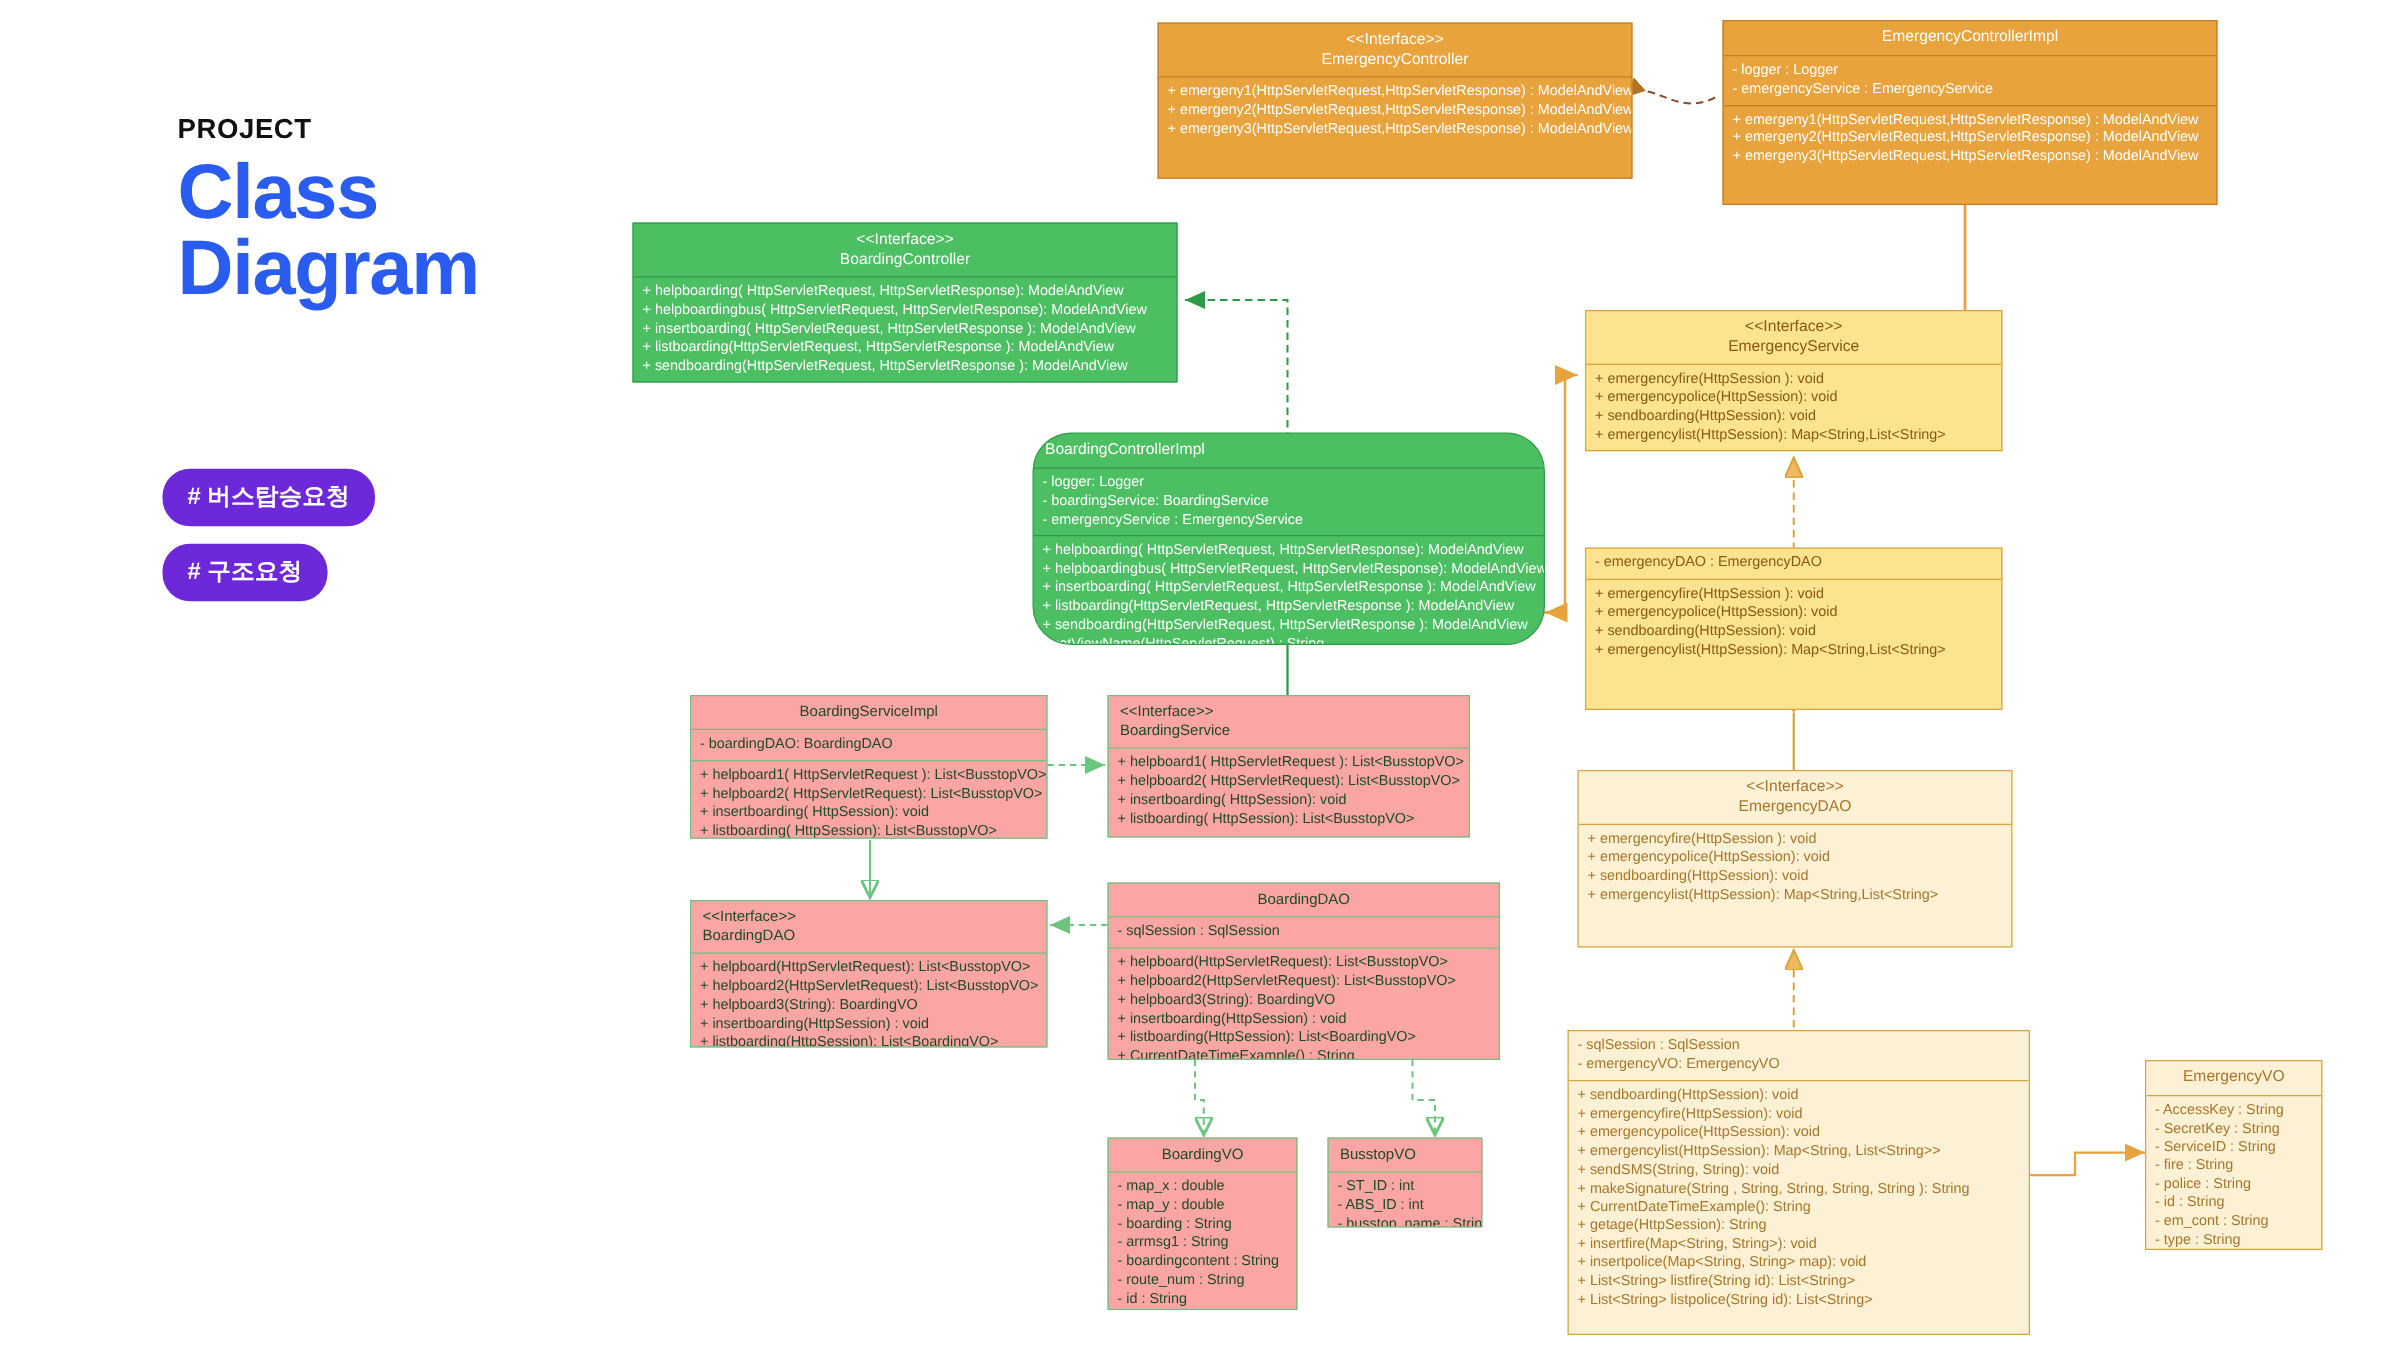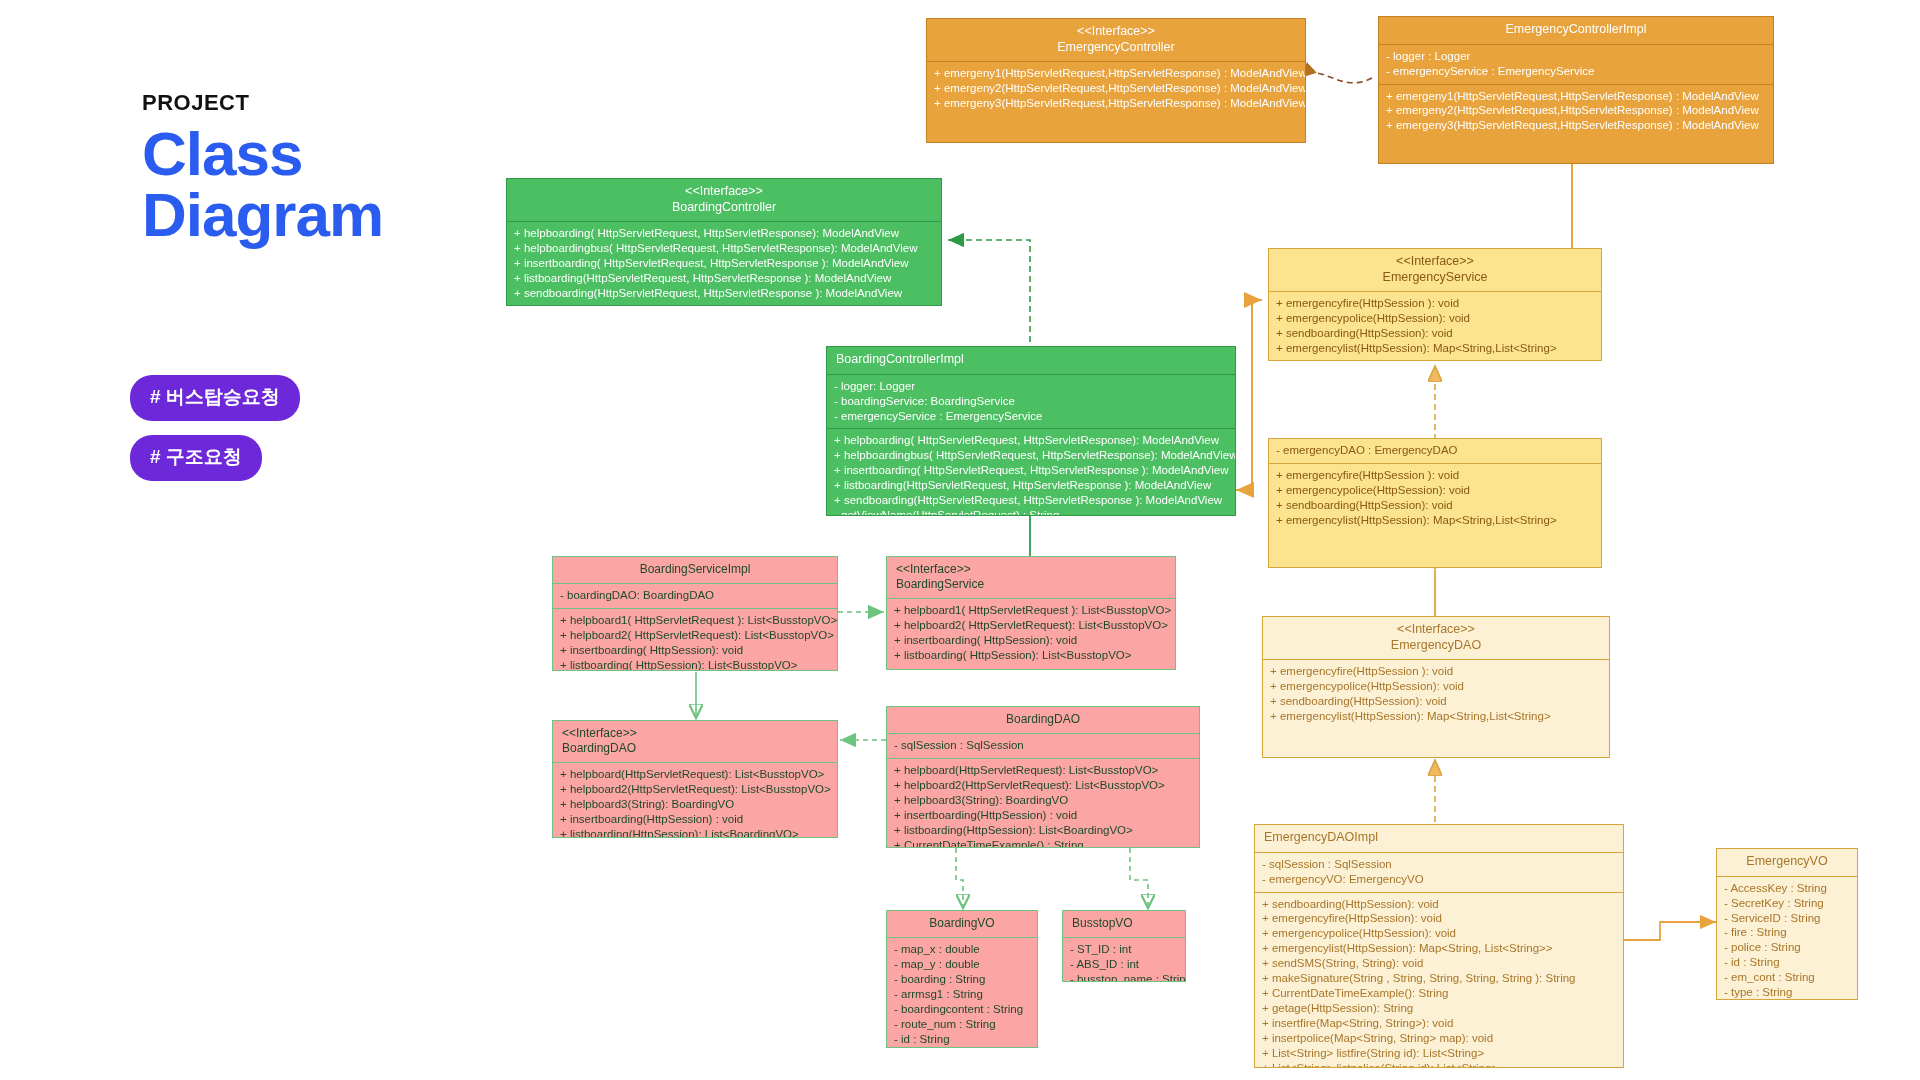--- a/index.html
+++ b/index.html
@@ -203,21 +203,21 @@
     </div>
     <div class="sec last">
       <div class="row">+ helpboarding( HttpServletRequest, HttpServletResponse): ModelAndView</div>
       <div class="row">+ helpboardingbus( HttpServletRequest, HttpServletResponse): ModelAndView</div>
       <div class="row">+ insertboarding( HttpServletRequest, HttpServletResponse ): ModelAndView</div>
       <div class="row">+ listboarding(HttpServletRequest, HttpServletResponse ): ModelAndView</div>
       <div class="row">+ sendboarding(HttpServletRequest, HttpServletResponse ): ModelAndView</div>
     </div>
   </div>
 
-  <div class="uml c-green" style="left:826px; top:346px; width:410px; height:170px;">
+  <div class="uml c-green" style="left:826px; top:346px; width:410px; height:170px;border-radius:31px;">
     <div class="hdr left">
       <span class="cname">BoardingControllerImpl</span>
     </div>
     <div class="sec">
       <div class="row">- logger: Logger</div>
       <div class="row">- boardingService: BoardingService</div>
       <div class="row">- emergencyService : EmergencyService</div>
     </div>
     <div class="sec last">
       <div class="row">+ helpboarding( HttpServletRequest, HttpServletResponse): ModelAndView</div>
@@ -261,23 +261,20 @@
     </div>
     <div class="sec last">
       <div class="row">+ emergencyfire(HttpSession ): void</div>
       <div class="row">+ emergencypolice(HttpSession): void</div>
       <div class="row">+ sendboarding(HttpSession): void</div>
       <div class="row">+ emergencylist(HttpSession): Map&lt;String,List&lt;String&gt;</div>
     </div>
   </div>
 
   <div class="uml c-pyellow" style="left:1254px; top:824px; width:370px; height:244px;">
-    <div class="hdr left">
-      <span class="cname">EmergencyDAOImpl</span>
-    </div>
     <div class="sec">
       <div class="row">- sqlSession : SqlSession</div>
       <div class="row">- emergencyVO: EmergencyVO</div>
     </div>
     <div class="sec last">
       <div class="row">+ sendboarding(HttpSession): void</div>
       <div class="row">+ emergencyfire(HttpSession): void</div>
       <div class="row">+ emergencypolice(HttpSession): void</div>
       <div class="row">+ emergencylist(HttpSession): Map&lt;String, List&lt;String&gt;&gt;</div>
       <div class="row">+ sendSMS(String, String): void</div>

